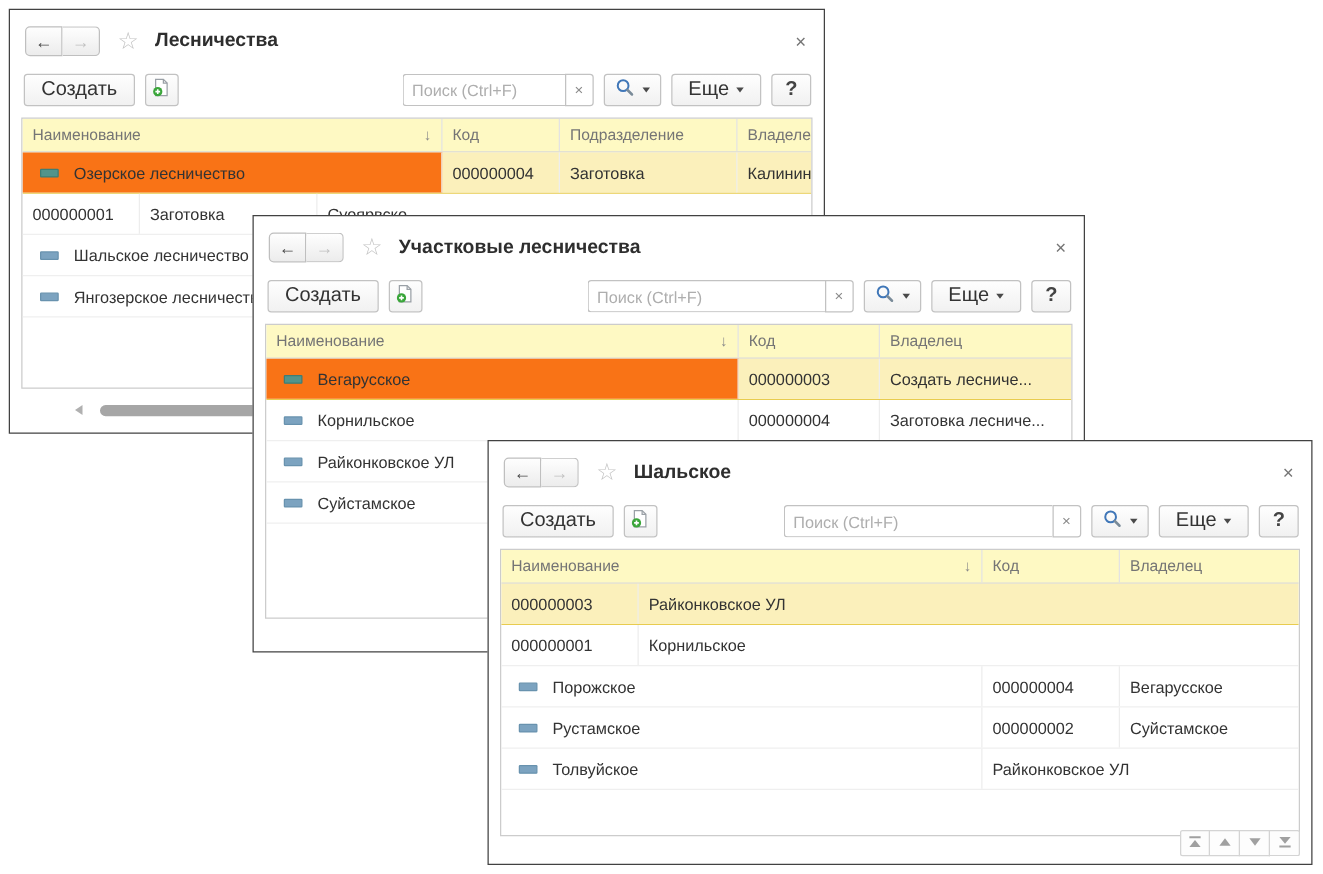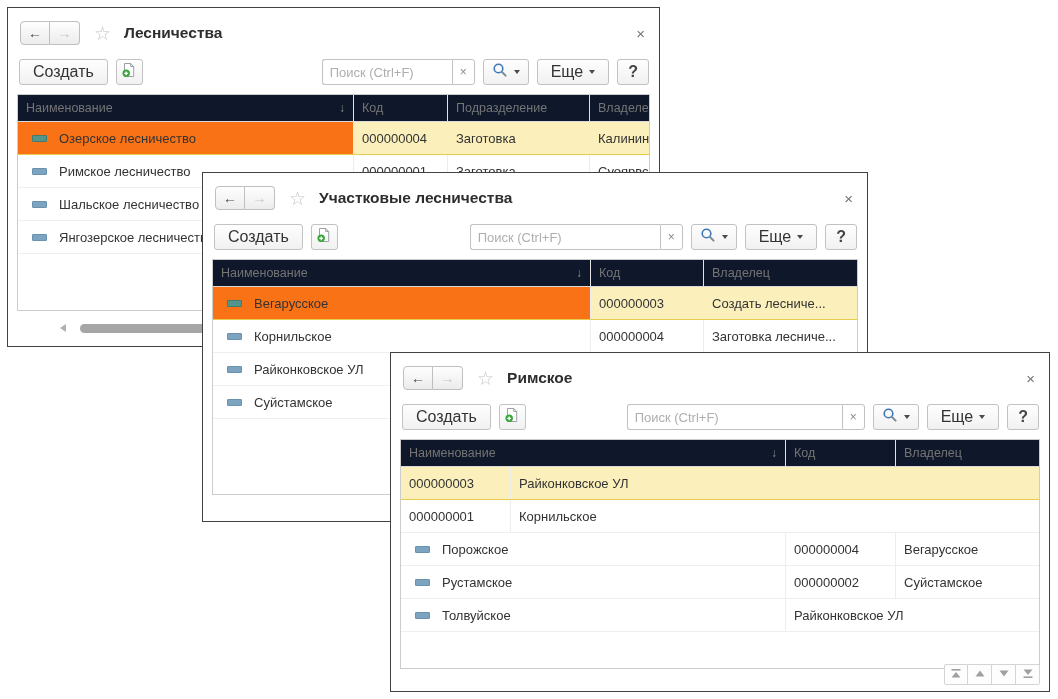--- a/index.html
+++ b/index.html
@@ -31,21 +31,21 @@
   .clear{width:23px;border:1px solid #c2c2c2;border-radius:0 3px 3px 0;background:#fff;
     color:#8a8a8a;font-size:12px;line-height:1;padding:0;cursor:default;}
   .caret{width:0;height:0;border-left:3.5px solid transparent;border-right:3.5px solid transparent;
     border-top:4px solid #4a4a4a;display:inline-block;margin-left:6px;}
   .mag{padding:0 8px;}
   .help{padding:0 10px;font-weight:bold;color:#444;}
   
   .grid{margin:0 9px;border:1px solid #cccccc;box-sizing:border-box;display:flex;flex-direction:column;
     background:#fff;overflow:hidden;}
   .ghead{display:flex;height:26px;align-items:flex-start;border-bottom:1px solid #d9d9d9;
-    font-size:12.5px;color:#757575;background:#0f172a;flex:none;}
+    font-size:12.5px;color:#757575;background:#fef9c3;flex:none;}
   .hcell{display:flex;align-items:center;height:100%;padding:0 8px;box-sizing:border-box;
     border-right:1px solid #e3e3e3;white-space:nowrap;overflow:hidden;}
   .hcell:last-child{border-right:none;}
   .sortarrow{margin-left:auto;color:#8a8a8a;font-size:12px;padding-left:6px;}
   .row{display:flex;height:32px;align-items:stretch;border-bottom:1px solid #efefef;
     font-size:13px;color:#333;flex:none;}
   .cell{display:flex;align-items:center;padding:0 8px;box-sizing:border-box;
     border-right:1px solid #ededed;white-space:nowrap;overflow:hidden;}
   .cell:last-child{border-right:none;}
   .dash{width:13px;height:5px;background:#7ca3c0;border:1px solid #6892ae;border-radius:1px;
@@ -136,24 +136,20 @@
     <div class="row sel">
       <div class="cell c-name">
           <span class="dash"></span>
           <span>Озерское лесничество</span>
         </div>
       <div class="cell c-code">000000004</div>
       <div class="cell c-dep">Заготовка</div>
       <div class="cell c-owner">Калинингра</div>
     </div>
     <div class="row">
-      <div class="cell c-name">
-          <span class="dash"></span>
-          <span>Римское лесничество</span>
-        </div>
       <div class="cell c-code">000000001</div>
       <div class="cell c-dep">Заготовка</div>
       <div class="cell c-owner">Суоярвско</div>
     </div>
     <div class="row">
       <div class="cell c-name">
           <span class="dash"></span>
           <span>Шальское лесничество</span>
         </div>
       <div class="cell c-code"></div>
@@ -266,21 +262,21 @@
   <div class="titlebar">
     <div class="navpair">
       <button class="navbtn back">
           <span>←</span>
         </button>
       <button class="navbtn fwd">
           <span>→</span>
         </button>
     </div>
     <span class="star">☆</span>
-    <span class="wtitle">Римское</span>
+    <span class="wtitle">Шальское</span>
     <button class="close">×</button>
   </div>
   <div class="toolbar">
     <button class="btn">Создать</button>
     <button class="btn icon-btn">
       <span><svg width="16" height="16" viewBox="0 0 16 16">
             <path d="M3.5 1.5h6.2l3 3v10H3.5z" fill="#fff" stroke="#9aa0a6"></path>
             <path d="M9.7 1.5v3h3" fill="none" stroke="#9aa0a6"></path>
             <circle cx="5.2" cy="11.3" r="3.7" fill="#3aa63a"></circle>
             <path d="M5.2 9.4v3.8M3.3 11.3h3.8" stroke="#fff" stroke-width="1.3"></path>

